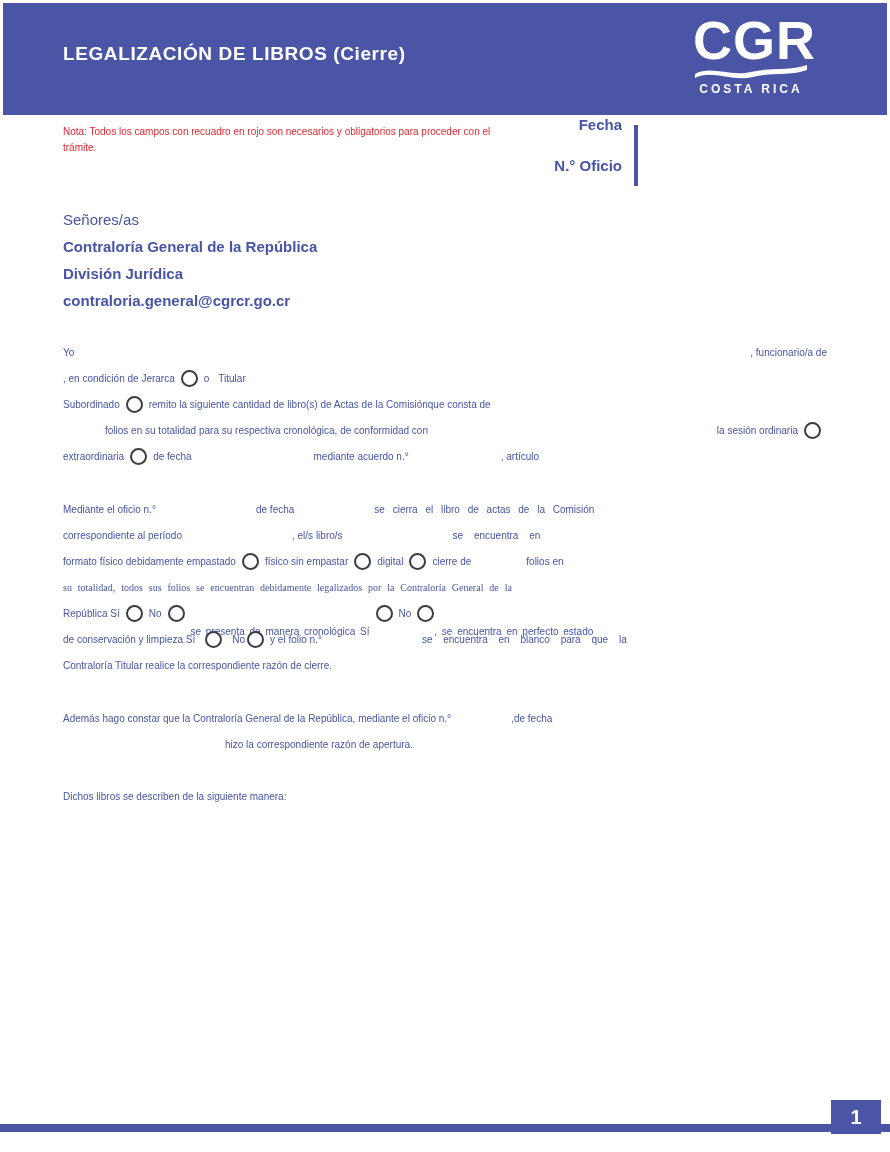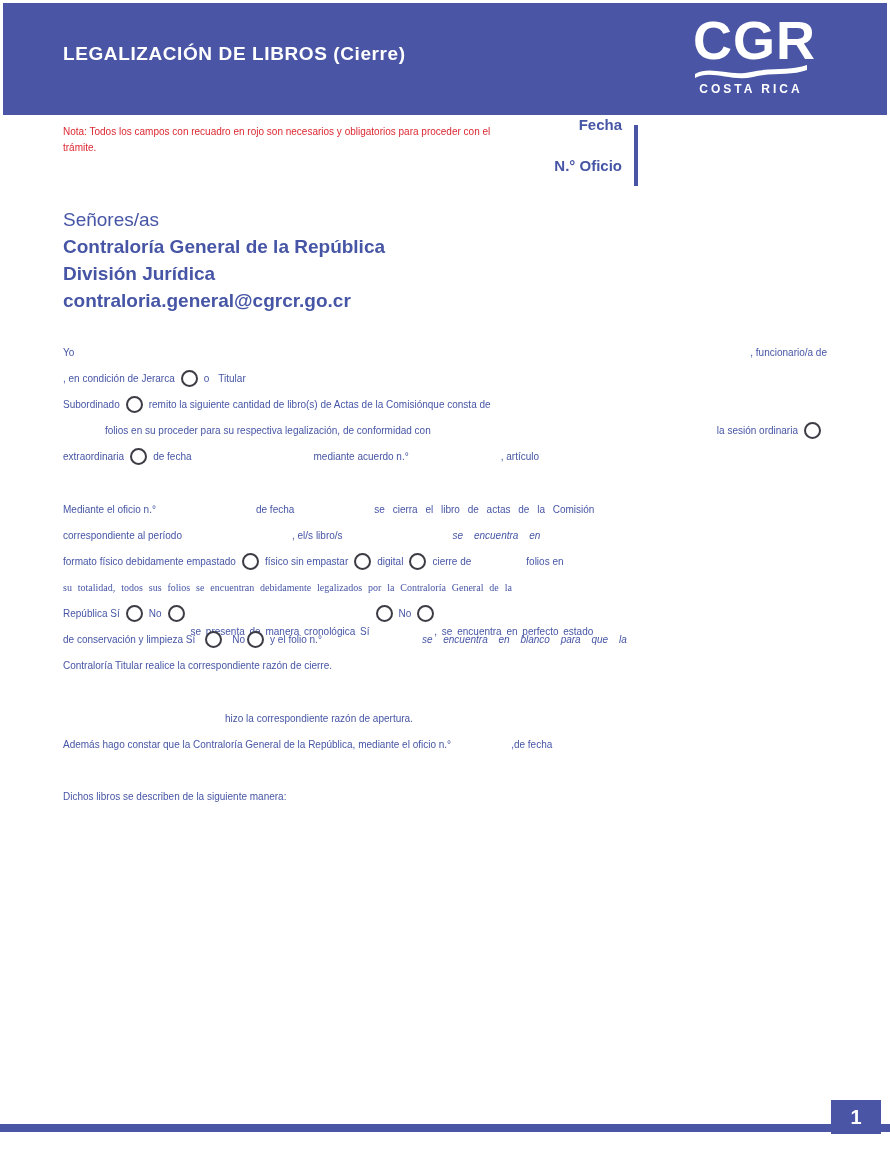--- a/index.html
+++ b/index.html
@@ -38,41 +38,41 @@
   .meta-fecha,.meta-oficio{
     position:absolute;width:155px;left:467px;text-align:right;
     font-size:15px;font-weight:bold;color:var(--text-blue);
   }
   .meta-fecha{top:116px;}
   .meta-oficio{top:157px;}
   .meta-rule{
     position:absolute;left:634px;top:125px;width:4px;height:61px;background:var(--blue);
   }
   
-  .recipient{position:absolute;left:63px;top:206px;font-size:19px;line-height:27px;}
+  .recipient{position:absolute;left:63px;top:206px;font-size:15px;line-height:27px;}
   .recipient .bold{font-weight:bold;}
   
   .para{position:absolute;left:63px;width:764px;font-size:10px;}
   .p1{top:339px;}
   .p2{top:496px;}
   .p3{top:705px;}
   .p4{top:783px;}
   .line{display:flex;align-items:center;height:26px;white-space:pre;}
   .sb{justify-content:space-between;}
   .grow{flex:1 1 auto;}
   .blank{flex:0 1 auto;height:18px;}
   .radio{
     flex:none;width:17px;height:17px;border:2.5px solid var(--radio);
     border-radius:50%;background:#fff;margin:0 6px;
   }
   .rt{margin-right:9px;}
   .ws2{word-spacing:2px;margin-top:36px;}
   .ws3{word-spacing:3.4px;font-family:Liberation Serif, serif;}
   .ws5{word-spacing:5px;}
-  .ws8{word-spacing:8px;font-style:italic;}
+  .ws8{word-spacing:8px;}
   
   .footer-bar{position:absolute;left:0;top:1124px;width:890px;height:8px;background:var(--blue);}
   .page-num{
     position:absolute;left:831px;top:1100px;width:50px;height:34px;
     background:var(--blue);color:#fff;font-size:20px;font-weight:bold;
     display:flex;align-items:center;justify-content:center;
   }
 </style>
 </head>
 <body>
@@ -118,21 +118,21 @@
     </div>
     <div class="line">
       <span>Subordinado</span>
       <span class="radio"></span>
       <span>remito la siguiente cantidad de libro(s) de Actas de la Comisión</span>
       <span class="blank grow"></span>
       <span>que consta de</span>
     </div>
     <div class="line">
       <span class="blank" style="width:42px"></span>
-      <span>folios en su proceder para su respectiva legalización, de conformidad con</span>
+      <span>folios en su totalidad para su respectiva cronológica, de conformidad con</span>
       <span class="grow"></span>
       <span>la sesión ordinaria</span>
       <span class="radio"></span>
     </div>
     <div class="line">
       <span>extraordinaria</span>
       <span class="radio"></span>
       <span>de fecha</span>
       <span class="blank" style="width:122px"></span>
       <span>mediante acuerdo n.°</span>
@@ -191,28 +191,28 @@
       <span class="blank grow" style="min-width:100px"></span>
       <span class="ws8">se encuentra en blanco para que la</span>
     </div>
     <div class="line">
       <span>Contraloría Titular realice la correspondiente razón de cierre.</span>
     </div>
   </div>
 
   <div class="para p3">
     <div class="line">
-      <span class="blank" style="width:162px"></span>
-      <span>hizo la correspondiente razón de apertura.</span>
-    </div>
-    <div class="line">
       <span>Además hago constar que la Contraloría General de la República, mediante el oficio n.°</span>
       <span class="blank grow" style="min-width:60px"></span>
       <span>,de fecha</span>
     </div>
+    <div class="line">
+      <span class="blank" style="width:162px"></span>
+      <span>hizo la correspondiente razón de apertura.</span>
+    </div>
   </div>
 
   <div class="para p4">
     <div class="line">
       <span>Dichos libros se describen de la siguiente manera:</span>
     </div>
   </div>
 
   <div class="footer-bar"></div>
   <div class="page-num">1</div>

